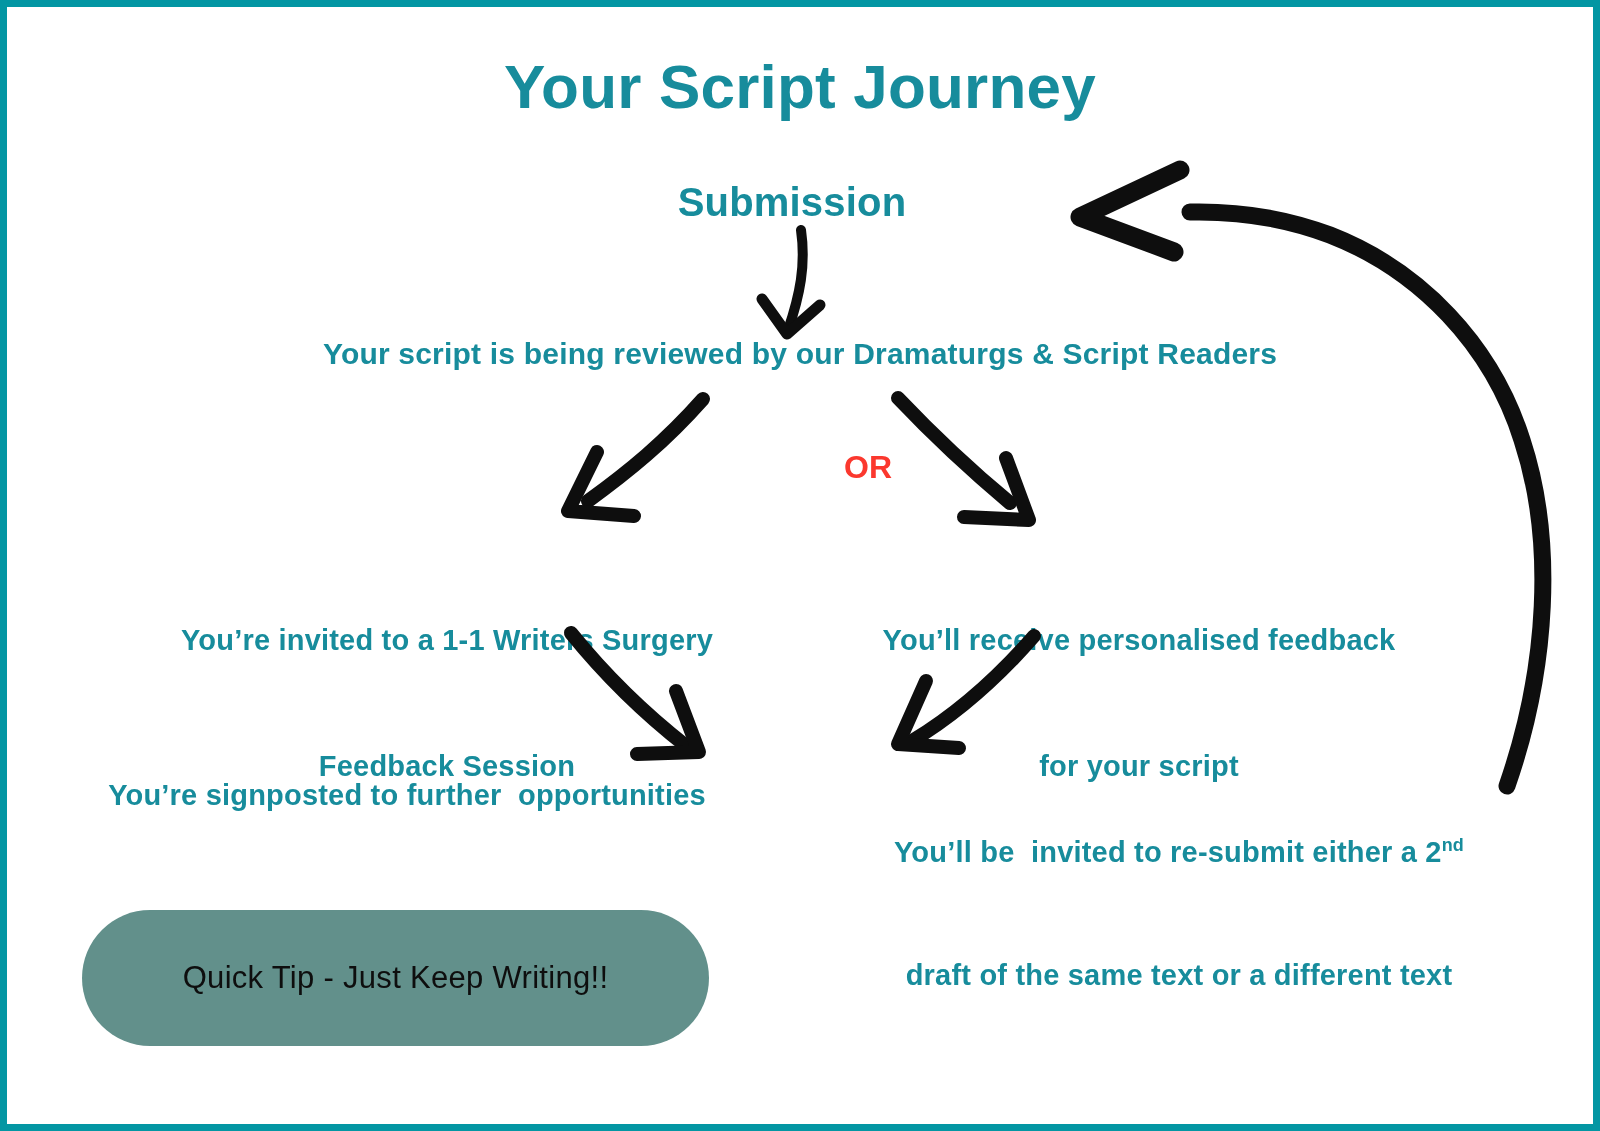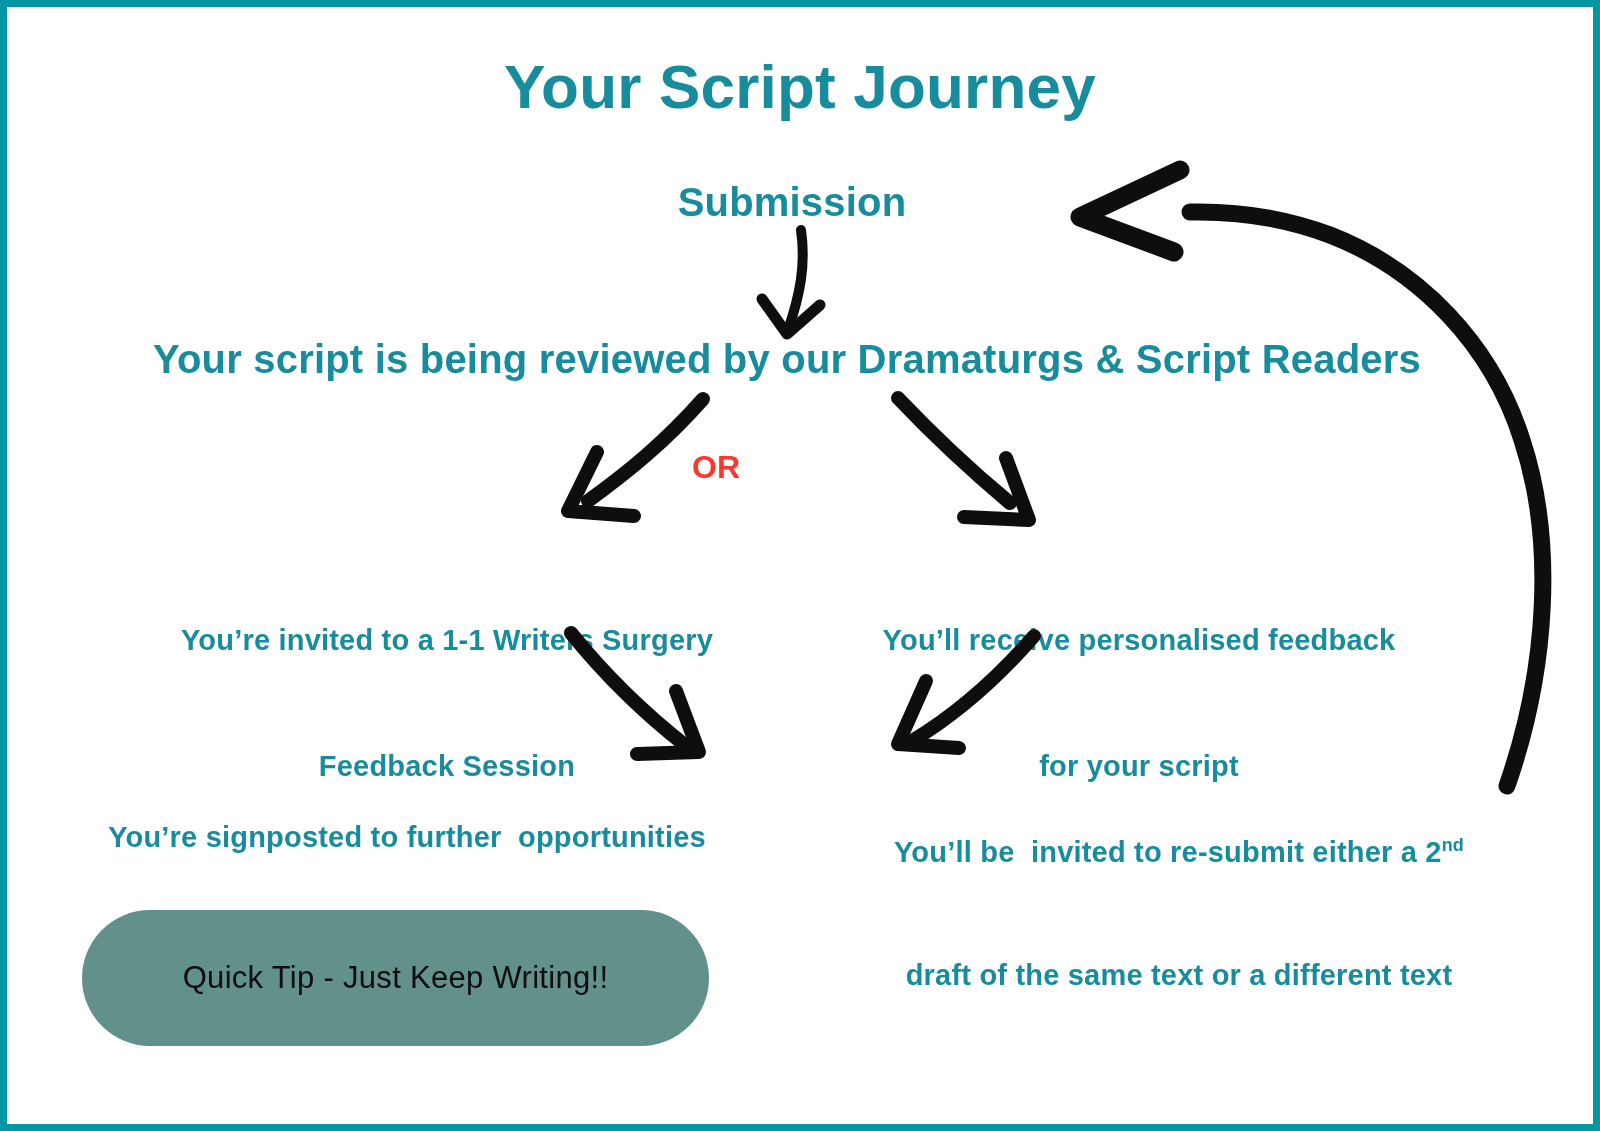--- a/index.html
+++ b/index.html
@@ -15,29 +15,29 @@
     position:relative;
     width:1600px;height:1131px;
     box-sizing:border-box;
     background:var(--background);
     border:7px solid var(--border);
     overflow:hidden;
     font-family:"Liberation Sans", sans-serif;
   }
   .abs{position:absolute;}
   .teal-text{color:var(--teal);font-weight:bold;text-align:center;white-space:pre-wrap;letter-spacing:.2px;}
-  .red-text{color:var(--red);font-weight:bold;text-align:left;}
+  .red-text{color:var(--red);font-weight:bold;text-align:right;}
   .title{top:44px;left:0;width:1586px;font-size:62px;}
   .submission{top:173px;left:0;width:1570px;font-size:40px;}
-  .review{top:330px;left:0;width:1560px;font-size:40px;}
+  .review{top:330px;left:0;width:1560px;font-size:30px;padding-left:13px;}
   .or-label{top:442px;left:685px;width:200px;font-size:32px;}
   .and-label{top:722px;left:686px;width:200px;font-size:32px;}
   .surgery{top:528px;left:90px;width:700px;font-size:29px;line-height:42px;}
   .feedback{top:528px;left:782px;width:700px;font-size:29px;line-height:42px;}
-  .signposted{top:814px;left:50px;width:700px;font-size:29px;}
+  .signposted{top:772px;left:50px;width:700px;font-size:29px;}
   .resubmit{top:743px;left:822px;width:700px;font-size:29px;line-height:41px;}
   .resubmit sup{font-size:0.62em;vertical-align:super;line-height:0;}
   .pill{
     left:75px;top:903px;width:627px;height:136px;
     border-radius:70px;background:var(--pill);
     display:flex;align-items:center;justify-content:center;
   }
   .pill-text{font-size:31px;font-weight:normal;color:var(--ink);letter-spacing:.3px;}
   svg.arrows{position:absolute;top:-7px;left:-7px;width:1600px;height:1131px;}
   svg.arrows path{fill:none;stroke:var(--ink);stroke-linecap:round;stroke-linejoin:round;}

